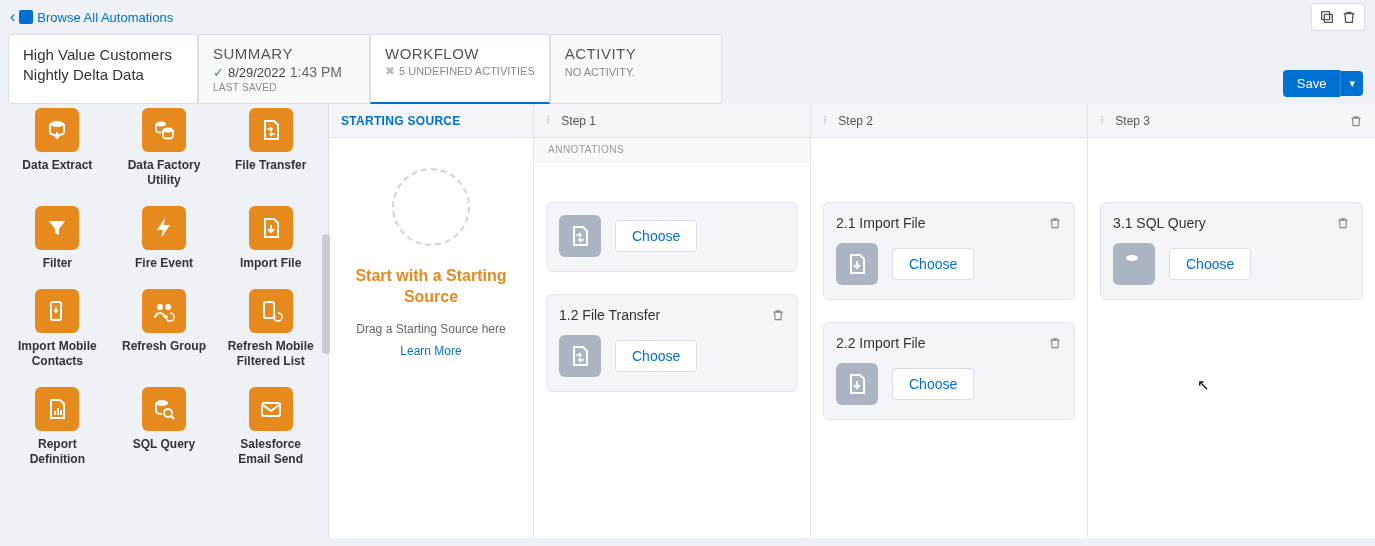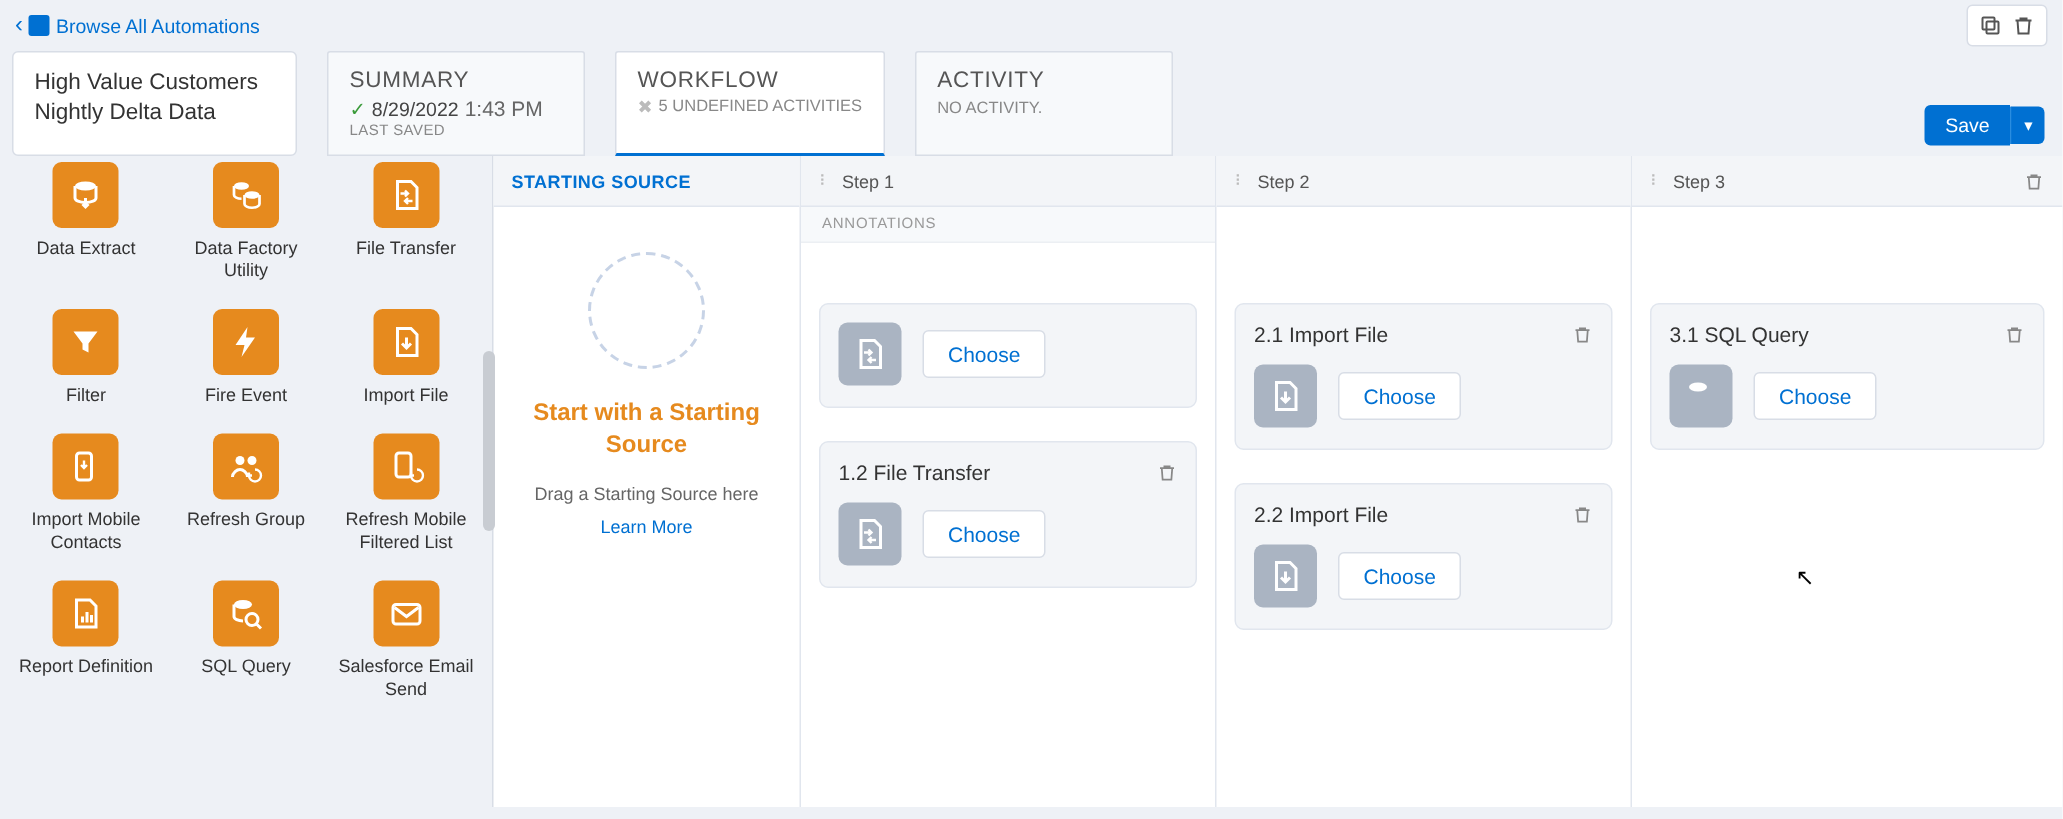--- a/index.html
+++ b/index.html
@@ -52,21 +52,21 @@
     justify-content: center;
     color: #555;
     cursor: pointer;
   }
 
   
   .header-row {
     display: flex;
     align-items: stretch;
     padding: 0 8px;
-    gap: 20px;
+    gap: 0;
   }
   .title-card {
     background: #fff;
     border: 1px solid #d8dde6;
     border-radius: 4px;
     padding: 10px 14px;
     width: 190px;
     font-size: 15px;
     color: #333;
     line-height: 1.3;
@@ -140,20 +140,21 @@
   
   .palette {
     width: 328px;
     padding: 4px 6px 0 6px;
     position: relative;
   }
   .palette-grid {
     display: grid;
     grid-template-columns: repeat(3, 1fr);
     gap: 18px 4px;
+    font-weight: bold;
   }
   .palette-item {
     display: flex;
     flex-direction: column;
     align-items: center;
     cursor: grab;
   }
   .palette-icon {
     width: 44px;
     height: 44px;

